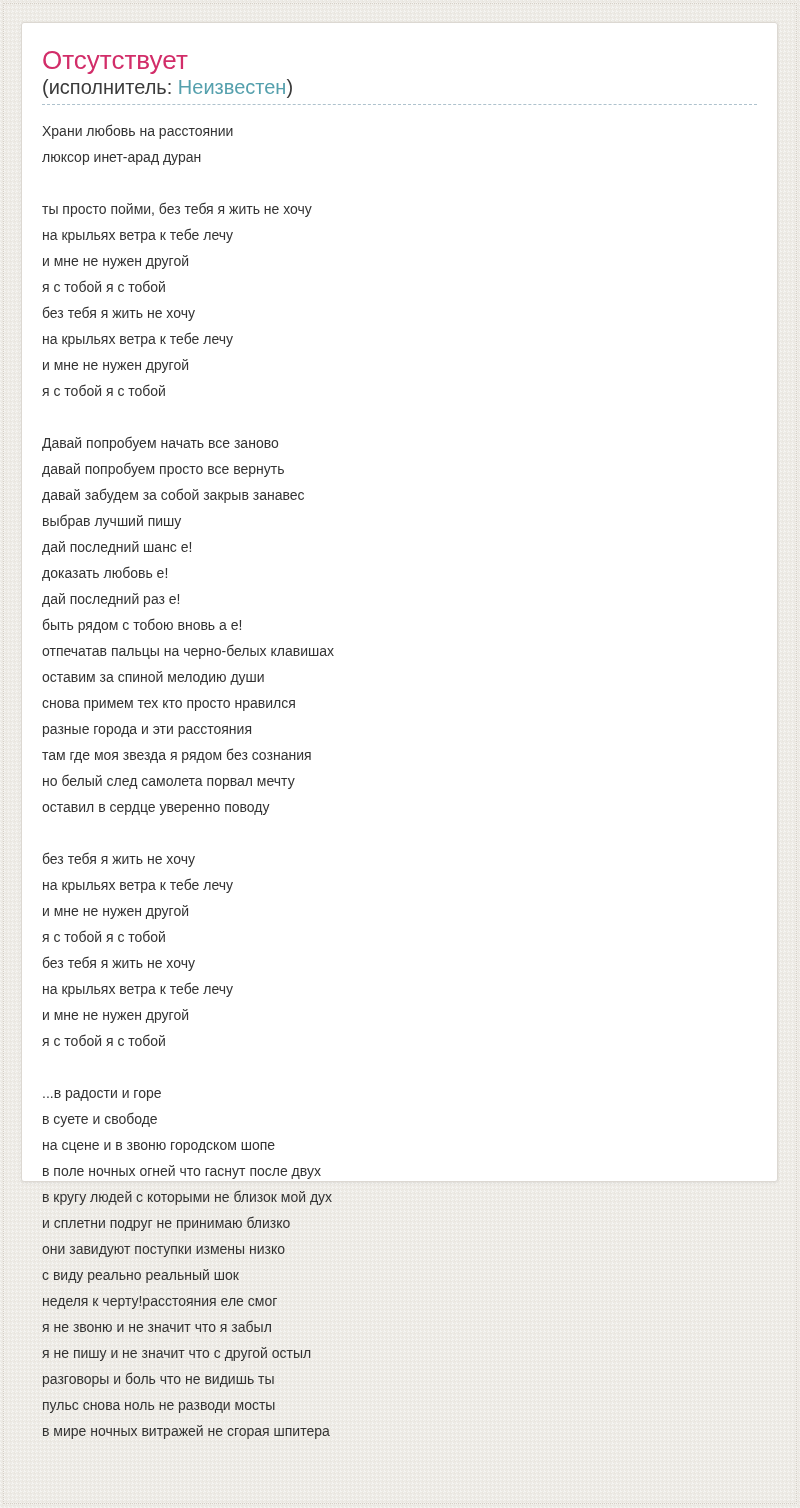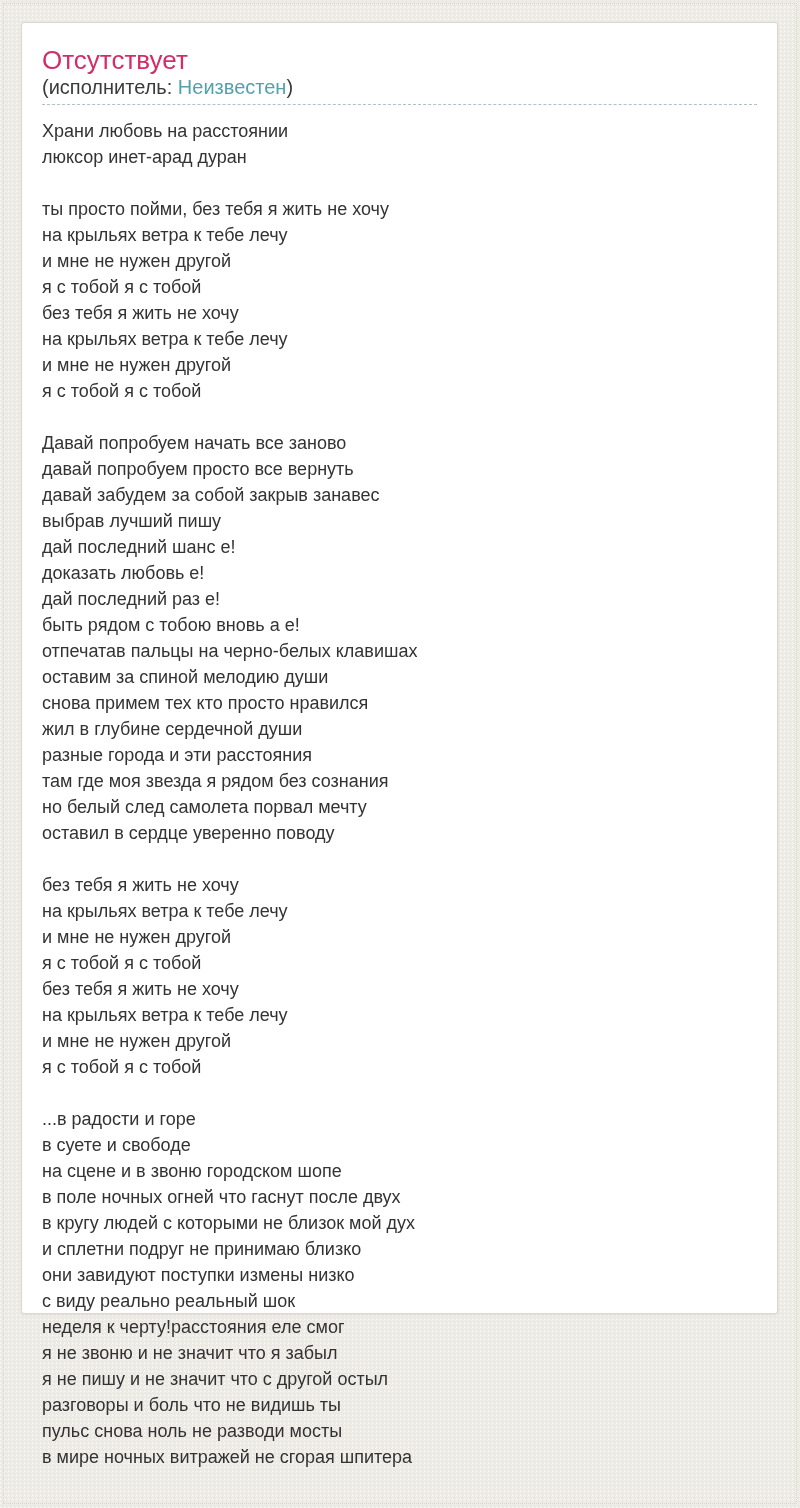--- a/index.html
+++ b/index.html
@@ -24,21 +24,21 @@
     position: absolute;
     left: 3px; top: 3px; right: 3px; bottom: 4px;
     border: 1px dotted var(--frame-color, #d6d0c7);
     pointer-events: none;
   }
   .card {
     position: absolute;
     left: 21px;
     top: 22px;
     width: 757px;
-    height: 1292px;
+    height: 1160px;
     box-sizing: border-box;
     background: var(--card-bg, #ffffff);
     border: 1px solid #dcd8d2;
     border-radius: 3px;
     box-shadow: 0 1px 3px rgba(0,0,0,.07);
     padding: 23px 20px 28px 20px;
   }
   .song-title {
     margin: 0;
     font-size: 26px;
@@ -56,21 +56,21 @@
     color: var(--link-color, #55a0ad);
     text-decoration: none;
     cursor: pointer;
   }
   .header {
     padding-bottom: 7px;
     border-bottom: 1px dashed var(--separator-color, #aec2cd);
   }
   .lyrics {
     margin-top: 13px;
-    font-size: 18px;
+    font-size: 14px;
     line-height: 26px;
     color: var(--text-color, #333333);
   }
   .stanza { margin: 0 0 26px 0; }
   .stanza:last-child { margin-bottom: 0; }
   .lyric-line { white-space: pre-wrap; }
 </style>
 </head>
 <body>
 
@@ -104,21 +104,20 @@
         <div class="lyric-line">давай попробуем просто все вернуть</div>
         <div class="lyric-line">давай забудем за собой закрыв занавес</div>
         <div class="lyric-line">выбрав лучший пишу</div>
         <div class="lyric-line">дай последний шанс е!</div>
         <div class="lyric-line">доказать любовь е!</div>
         <div class="lyric-line">дай последний раз е!</div>
         <div class="lyric-line">быть рядом с тобою вновь а е!</div>
         <div class="lyric-line">отпечатав пальцы на черно-белых клавишах</div>
         <div class="lyric-line">оставим за спиной мелодию души</div>
         <div class="lyric-line">снова примем тех кто просто нравился</div>
-        <div class="lyric-line">жил в глубине сердечной души</div>
         <div class="lyric-line">разные города и эти расстояния</div>
         <div class="lyric-line">там где моя звезда я рядом без сознания</div>
         <div class="lyric-line">но белый след самолета порвал мечту</div>
         <div class="lyric-line">оставил в сердце уверенно поводу</div>
       </div>
       <div class="stanza">
         <div class="lyric-line">без тебя я жить не хочу</div>
         <div class="lyric-line">на крыльях ветра к тебе лечу</div>
         <div class="lyric-line">и мне не нужен другой</div>
         <div class="lyric-line">я с тобой я с тобой</div>

